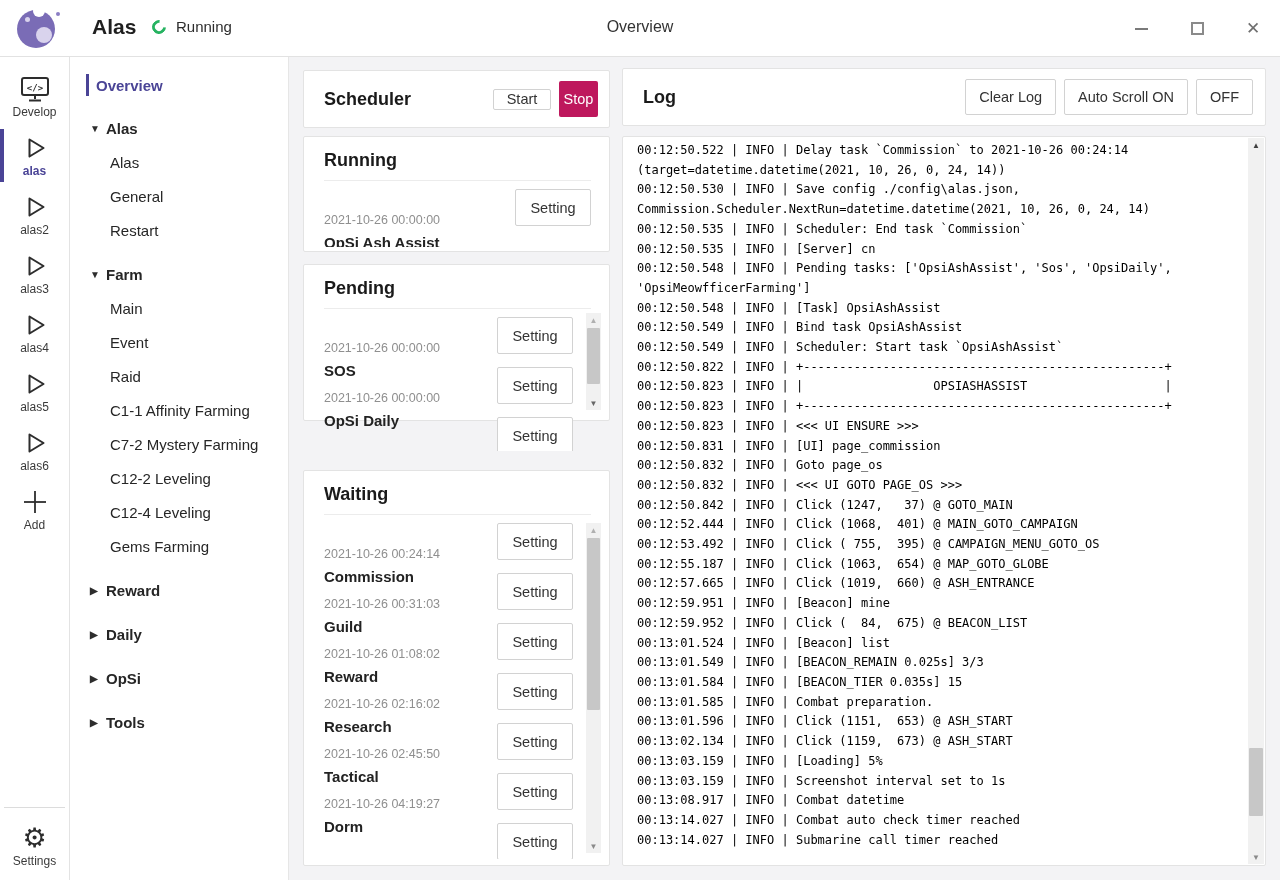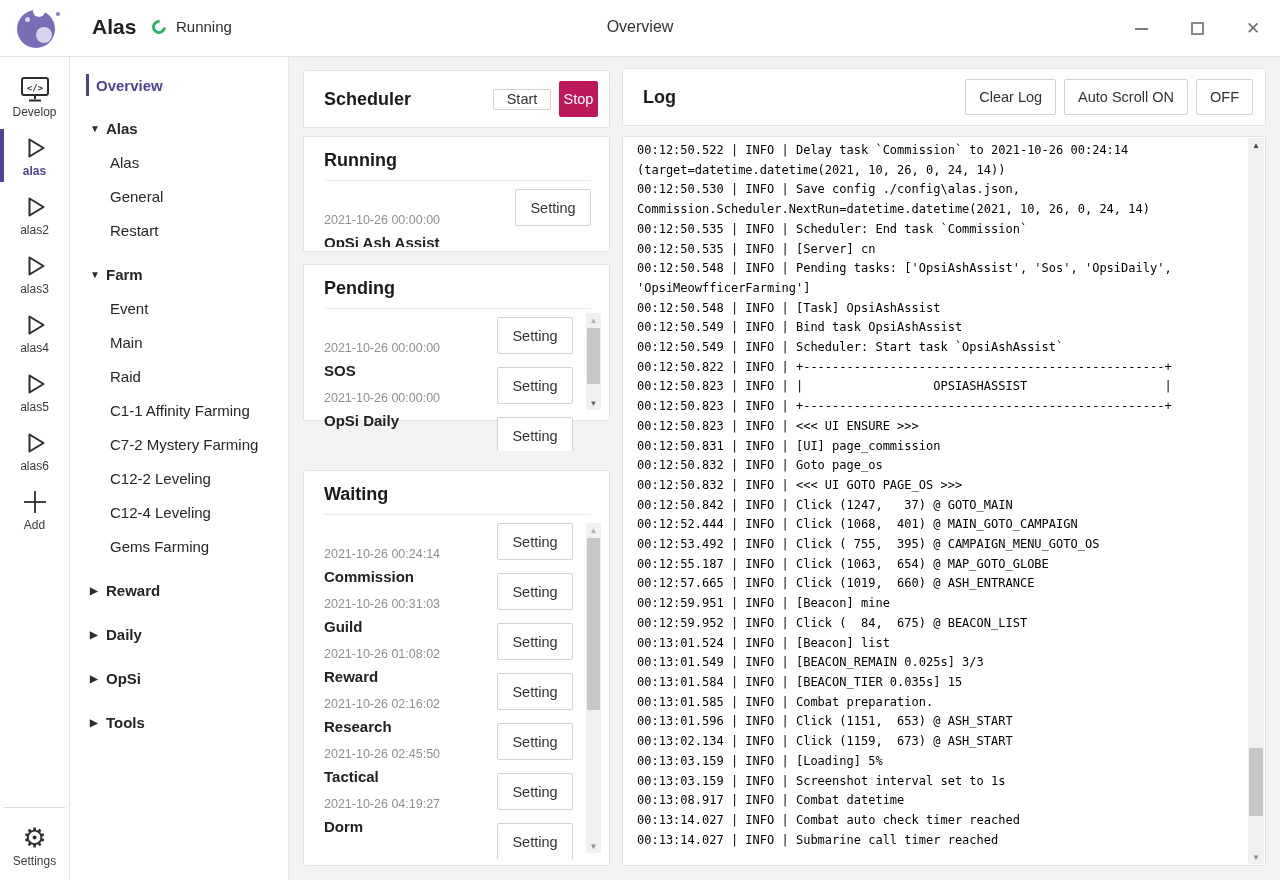--- a/index.html
+++ b/index.html
@@ -213,22 +213,22 @@
           <span class="nav-caret">▼</span>
           <span>Alas</span>
         </div>
         <div class="nav-child">Alas</div>
         <div class="nav-child">General</div>
         <div class="nav-child">Restart</div>
         <div class="nav-group">
           <span class="nav-caret">▼</span>
           <span>Farm</span>
         </div>
+        <div class="nav-child">Main</div>
         <div class="nav-child">Event</div>
-        <div class="nav-child">Main</div>
         <div class="nav-child">Raid</div>
         <div class="nav-child">C1-1 Affinity Farming</div>
         <div class="nav-child">C7-2 Mystery Farming</div>
         <div class="nav-child">C12-2 Leveling</div>
         <div class="nav-child">C12-4 Leveling</div>
         <div class="nav-child">Gems Farming</div>
         <div class="nav-group">
           <span class="nav-caret">▶</span>
           <span>Reward</span>
         </div>

